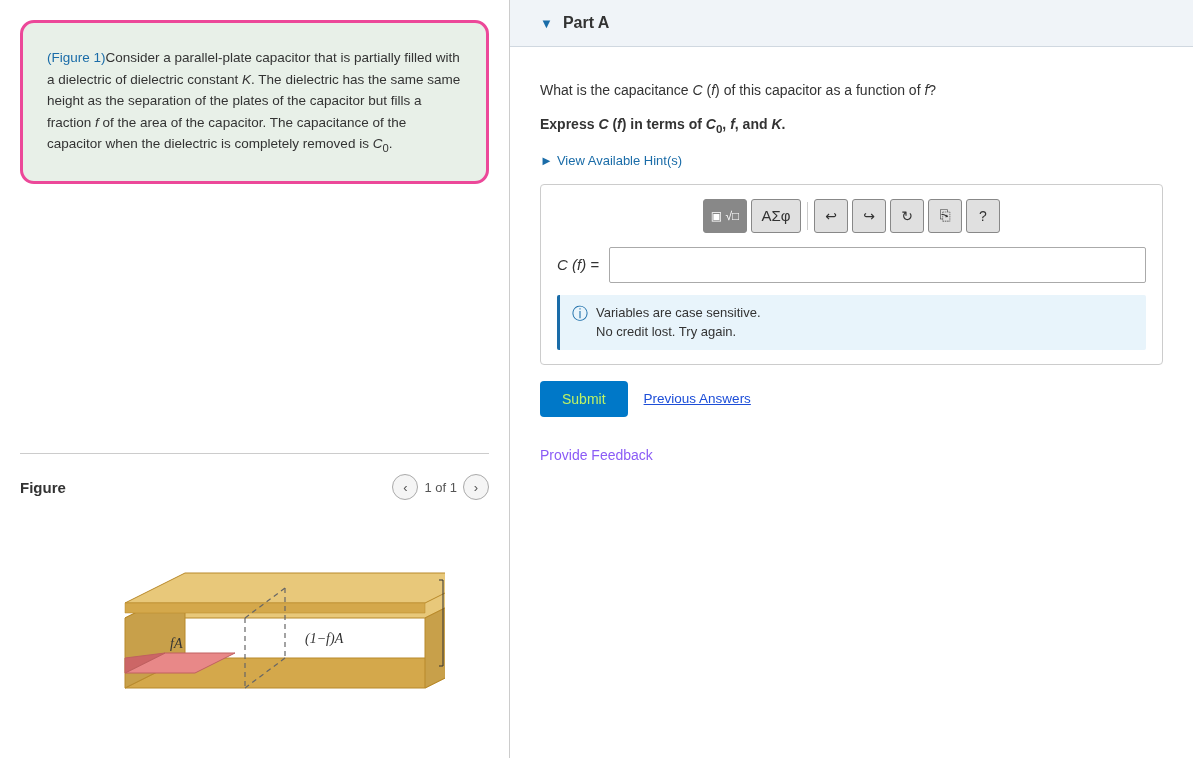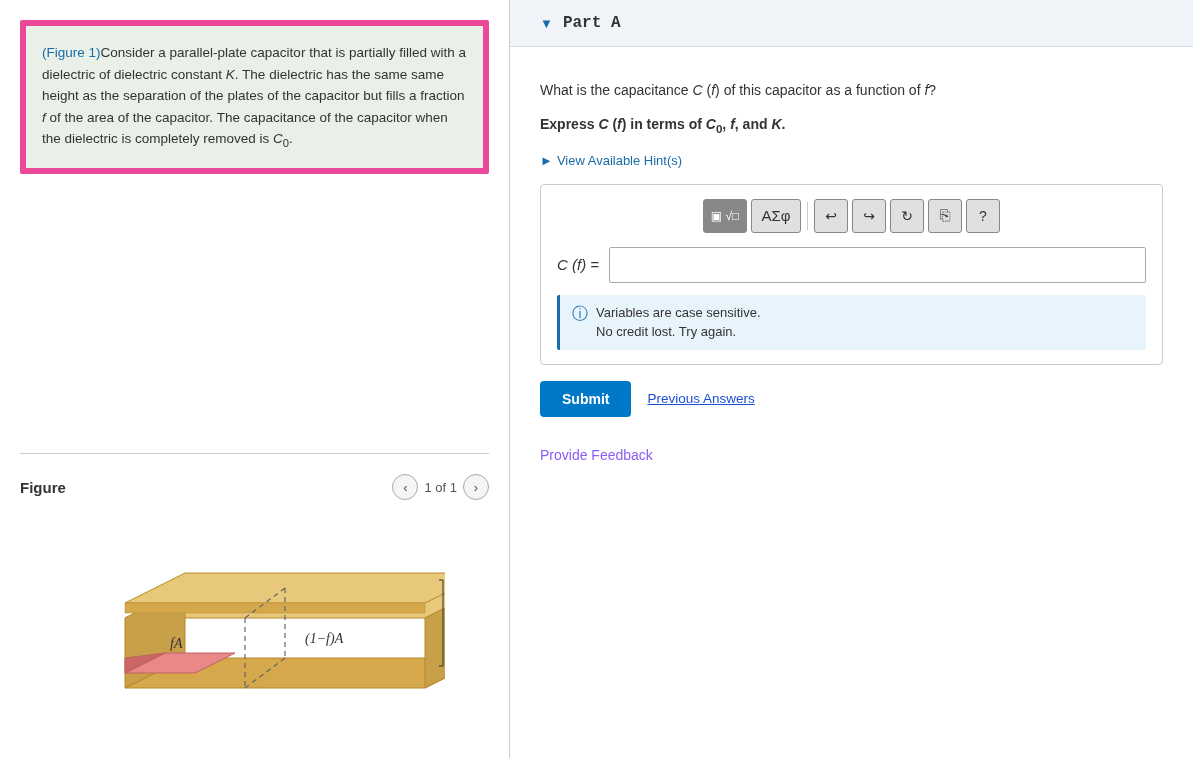--- a/index.html
+++ b/index.html
@@ -19,26 +19,26 @@
       width: 510px;
       min-width: 510px;
       padding: 20px 20px 20px 20px;
       border-right: 1px solid #ccc;
       display: flex;
       flex-direction: column;
     }
 
     .problem-text {
       background: #e8f0e8;
-      border: 6px solid #ec4899;
-      padding: 16px;
+      border: 3px solid #ec4899;
+      padding: 24px;
       font-size: 13.5px;
       line-height: 1.6;
       color: #333;
-      border-radius: 2px;
+      border-radius: 14px;
     }
 
     .problem-text .fig-ref {
       color: #1a6ca8;
     }
 
     .figure-section {
       margin-top: auto;
       padding-top: 20px;
     }
@@ -111,21 +111,20 @@
       font-size: 13px;
       cursor: pointer;
       display: flex;
       align-items: center;
     }
 
     .part-a-title {
       font-size: 16px;
       font-weight: bold;
       color: #333;
-      font-family: Liberation Mono, monospace;
     }
 
     .part-a-content {
       padding: 32px 30px;
     }
 
     .question-text {
       font-size: 14px;
       color: #333;
       margin-bottom: 12px;
@@ -249,26 +248,26 @@
     
     .action-row {
       display: flex;
       align-items: center;
       gap: 16px;
       margin-top: 16px;
     }
 
     .submit-btn {
       background: #0078c8;
-      color: #ffffff;
+      color: #bef264;
       border: none;
       border-radius: 4px;
       padding: 10px 22px;
       font-size: 14px;
-      font-weight: bold;
+      font-weight: normal;
       cursor: pointer;
     }
 
     .prev-answers-link {
       color: #1d4ed8;
       font-size: 13.5px;
       text-decoration: underline;
       cursor: pointer;
     }
 

